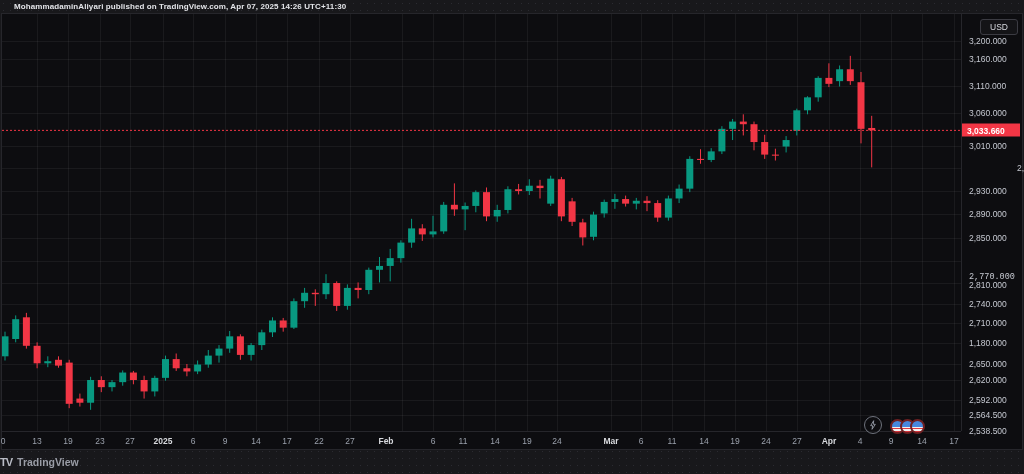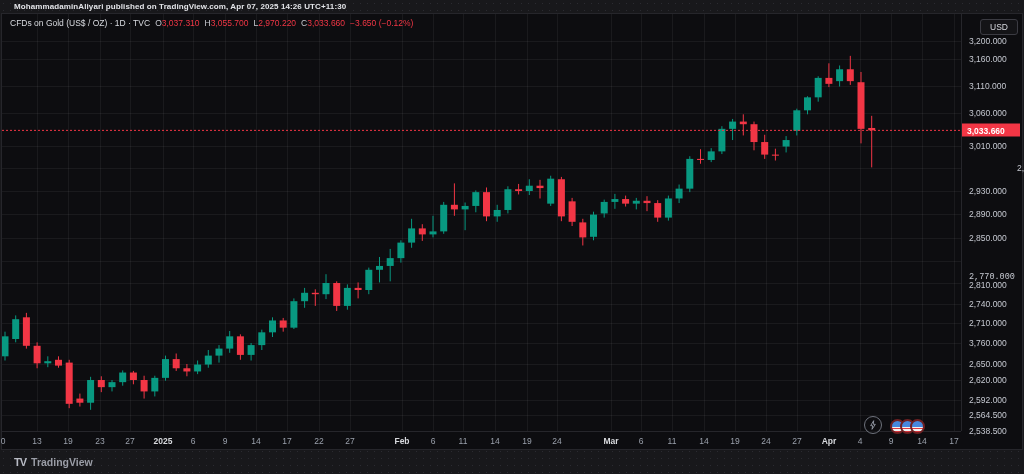--- a/index.html
+++ b/index.html
@@ -65,21 +65,21 @@
   }
   .reactions{position:absolute;left:888px;bottom:15px;display:flex;z-index:7;}
   .reaction{
     width:15px;height:15px;border-radius:50%;box-sizing:border-box;
     border:2px solid #6e2023;
     background:linear-gradient(180deg,#4688dd 0 52%,#f2f2f2 52% 64%,#e23b41 64% 76%,#f2f2f2 76% 88%,#e23b41 88%);
   }
   .reaction + .reaction{margin-left:-5px;}
   .footer{
     position:absolute;left:0;right:0;bottom:0;height:24px;
-    display:flex;align-items:center;padding-left:14px;
+    display:flex;align-items:center;
   }
   .tv-logo{font-size:11px;font-weight:800;color:#b9bcc5;letter-spacing:-1px;margin-right:5px;}
   .tv-brand{font-size:10.5px;font-weight:700;color:#9a9da6;}
 </style>
 </head>
 <body>
 
 <div class="publish-bar">
   <span>MohammadaminAliyari published on TradingView.com, Apr 07, 2025 14:26 UTC+11:30</span>
 </div>
@@ -295,63 +295,60 @@
         <line x1="837.5999999999999" x2="837.5999999999999" y1="51.48" y2="72.54" stroke="#089981" stroke-width="1"></line>
         <rect x="834.0999999999999" y="55.26" width="7" height="11.880000000000003" fill="#089981"></rect>
         <line x1="848.3" x2="848.3" y1="41.85" y2="70.92" stroke="#f23645" stroke-width="1"></line>
         <rect x="844.8" y="55.26" width="7" height="11.880000000000003" fill="#f23645"></rect>
         <line x1="859" x2="859" y1="57.96" y2="129.36" stroke="#f23645" stroke-width="1"></line>
         <rect x="855.5" y="68.22" width="7" height="46.620000000000005" fill="#f23645"></rect>
         <line x1="869.6999999999999" x2="869.6999999999999" y1="101.83800000000012" y2="153.3817500000001" stroke="#f23645" stroke-width="1"></line>
         <rect x="866.1999999999999" y="113.97540000000004" width="7" height="2.409000000000063" fill="#f23645"></rect>
         <line x1="0" x2="960" y1="116.3844000000001" y2="116.3844000000001" stroke="#f23645" stroke-width="1" stroke-dasharray="2 2"></line>
       </svg>
-    <div class="legend">
-      <span>CFDs on Gold (US$ / OZ) · 1D · TVC</span><span class="ohlc-letter">O</span><span class="val">3,037.310</span><span class="ohlc-letter">H</span><span class="val">3,055.700</span><span class="ohlc-letter">L</span><span class="val">2,970.220</span><span class="ohlc-letter">C</span><span class="val">3,033.660</span><span class="change">−3.650 (−0.12%)</span>
-    </div>
   </div>
 
   <div class="price-axis" id="price-axis">
     <div class="usd-button">USD</div>
     <div class="price-tag" id="price-tag" style="top: 116.384px;">3,033.660</div>
   <div class="price-tick" style="top: 27px;">3,200.000</div>
       <div class="price-tick" style="top: 45px;">3,160.000</div>
       <div class="price-tick" style="top: 72px;">3,110.000</div>
       <div class="price-tick" style="top: 99px;">3,060.000</div>
       <div class="price-tick" style="top: 132px;">3,010.000</div>
       <div class="price-tick" style="top: 153.5px; margin-left: 48px;">2,970.000</div>
       <div class="price-tick" style="top: 177px;">2,930.000</div>
       <div class="price-tick" style="top: 200px;">2,890.000</div>
       <div class="price-tick" style="top: 224px;">2,850.000</div>
       <div class="price-tick" style="top: 247px; margin-top: 24px;">2,810.000</div>
       <div class="price-tick" style="top: 263px; font-family: Liberation Mono, monospace;">2,770.000</div>
       <div class="price-tick" style="top: 290px;">2,740.000</div>
       <div class="price-tick" style="top: 309px;">2,710.000</div>
-      <div class="price-tick" style="top: 329px;">3,760.000</div>
+      <div class="price-tick" style="top: 329px;">1,180.000</div>
       <div class="price-tick" style="top: 350px;">2,650.000</div>
       <div class="price-tick" style="top: 366px;">2,620.000</div>
       <div class="price-tick" style="top: 386px;">2,592.000</div>
       <div class="price-tick" style="top: 401px;">2,564.500</div>
       <div class="price-tick" style="top: 417px;">2,538.500</div>
     </div>
 
   <div class="time-axis" id="time-axis">
       <div class="time-label" style="left: 1px;">0</div>
       <div class="time-label" style="left: 35px;">13</div>
       <div class="time-label" style="left: 66px;">19</div>
       <div class="time-label" style="left: 98px;">23</div>
       <div class="time-label" style="left: 128px;">27</div>
       <div class="time-label major" style="left: 161px;">2025</div>
       <div class="time-label" style="left: 191px;">6</div>
       <div class="time-label" style="left: 223px;">9</div>
       <div class="time-label" style="left: 254px;">14</div>
       <div class="time-label" style="left: 285px;">17</div>
       <div class="time-label" style="left: 317px;">22</div>
       <div class="time-label" style="left: 348px;">27</div>
-      <div class="time-label major" style="left: 400px;">Feb</div>
+      <div class="time-label major" style="left: 384px;">Feb</div>
       <div class="time-label" style="left: 431px;">6</div>
       <div class="time-label" style="left: 461px;">11</div>
       <div class="time-label" style="left: 493px;">14</div>
       <div class="time-label" style="left: 525px;">19</div>
       <div class="time-label" style="left: 555px;">24</div>
       <div class="time-label major" style="left: 609px;">Mar</div>
       <div class="time-label" style="left: 639px;">6</div>
       <div class="time-label" style="left: 670px;">11</div>
       <div class="time-label" style="left: 702px;">14</div>
       <div class="time-label" style="left: 733px;">19</div>

